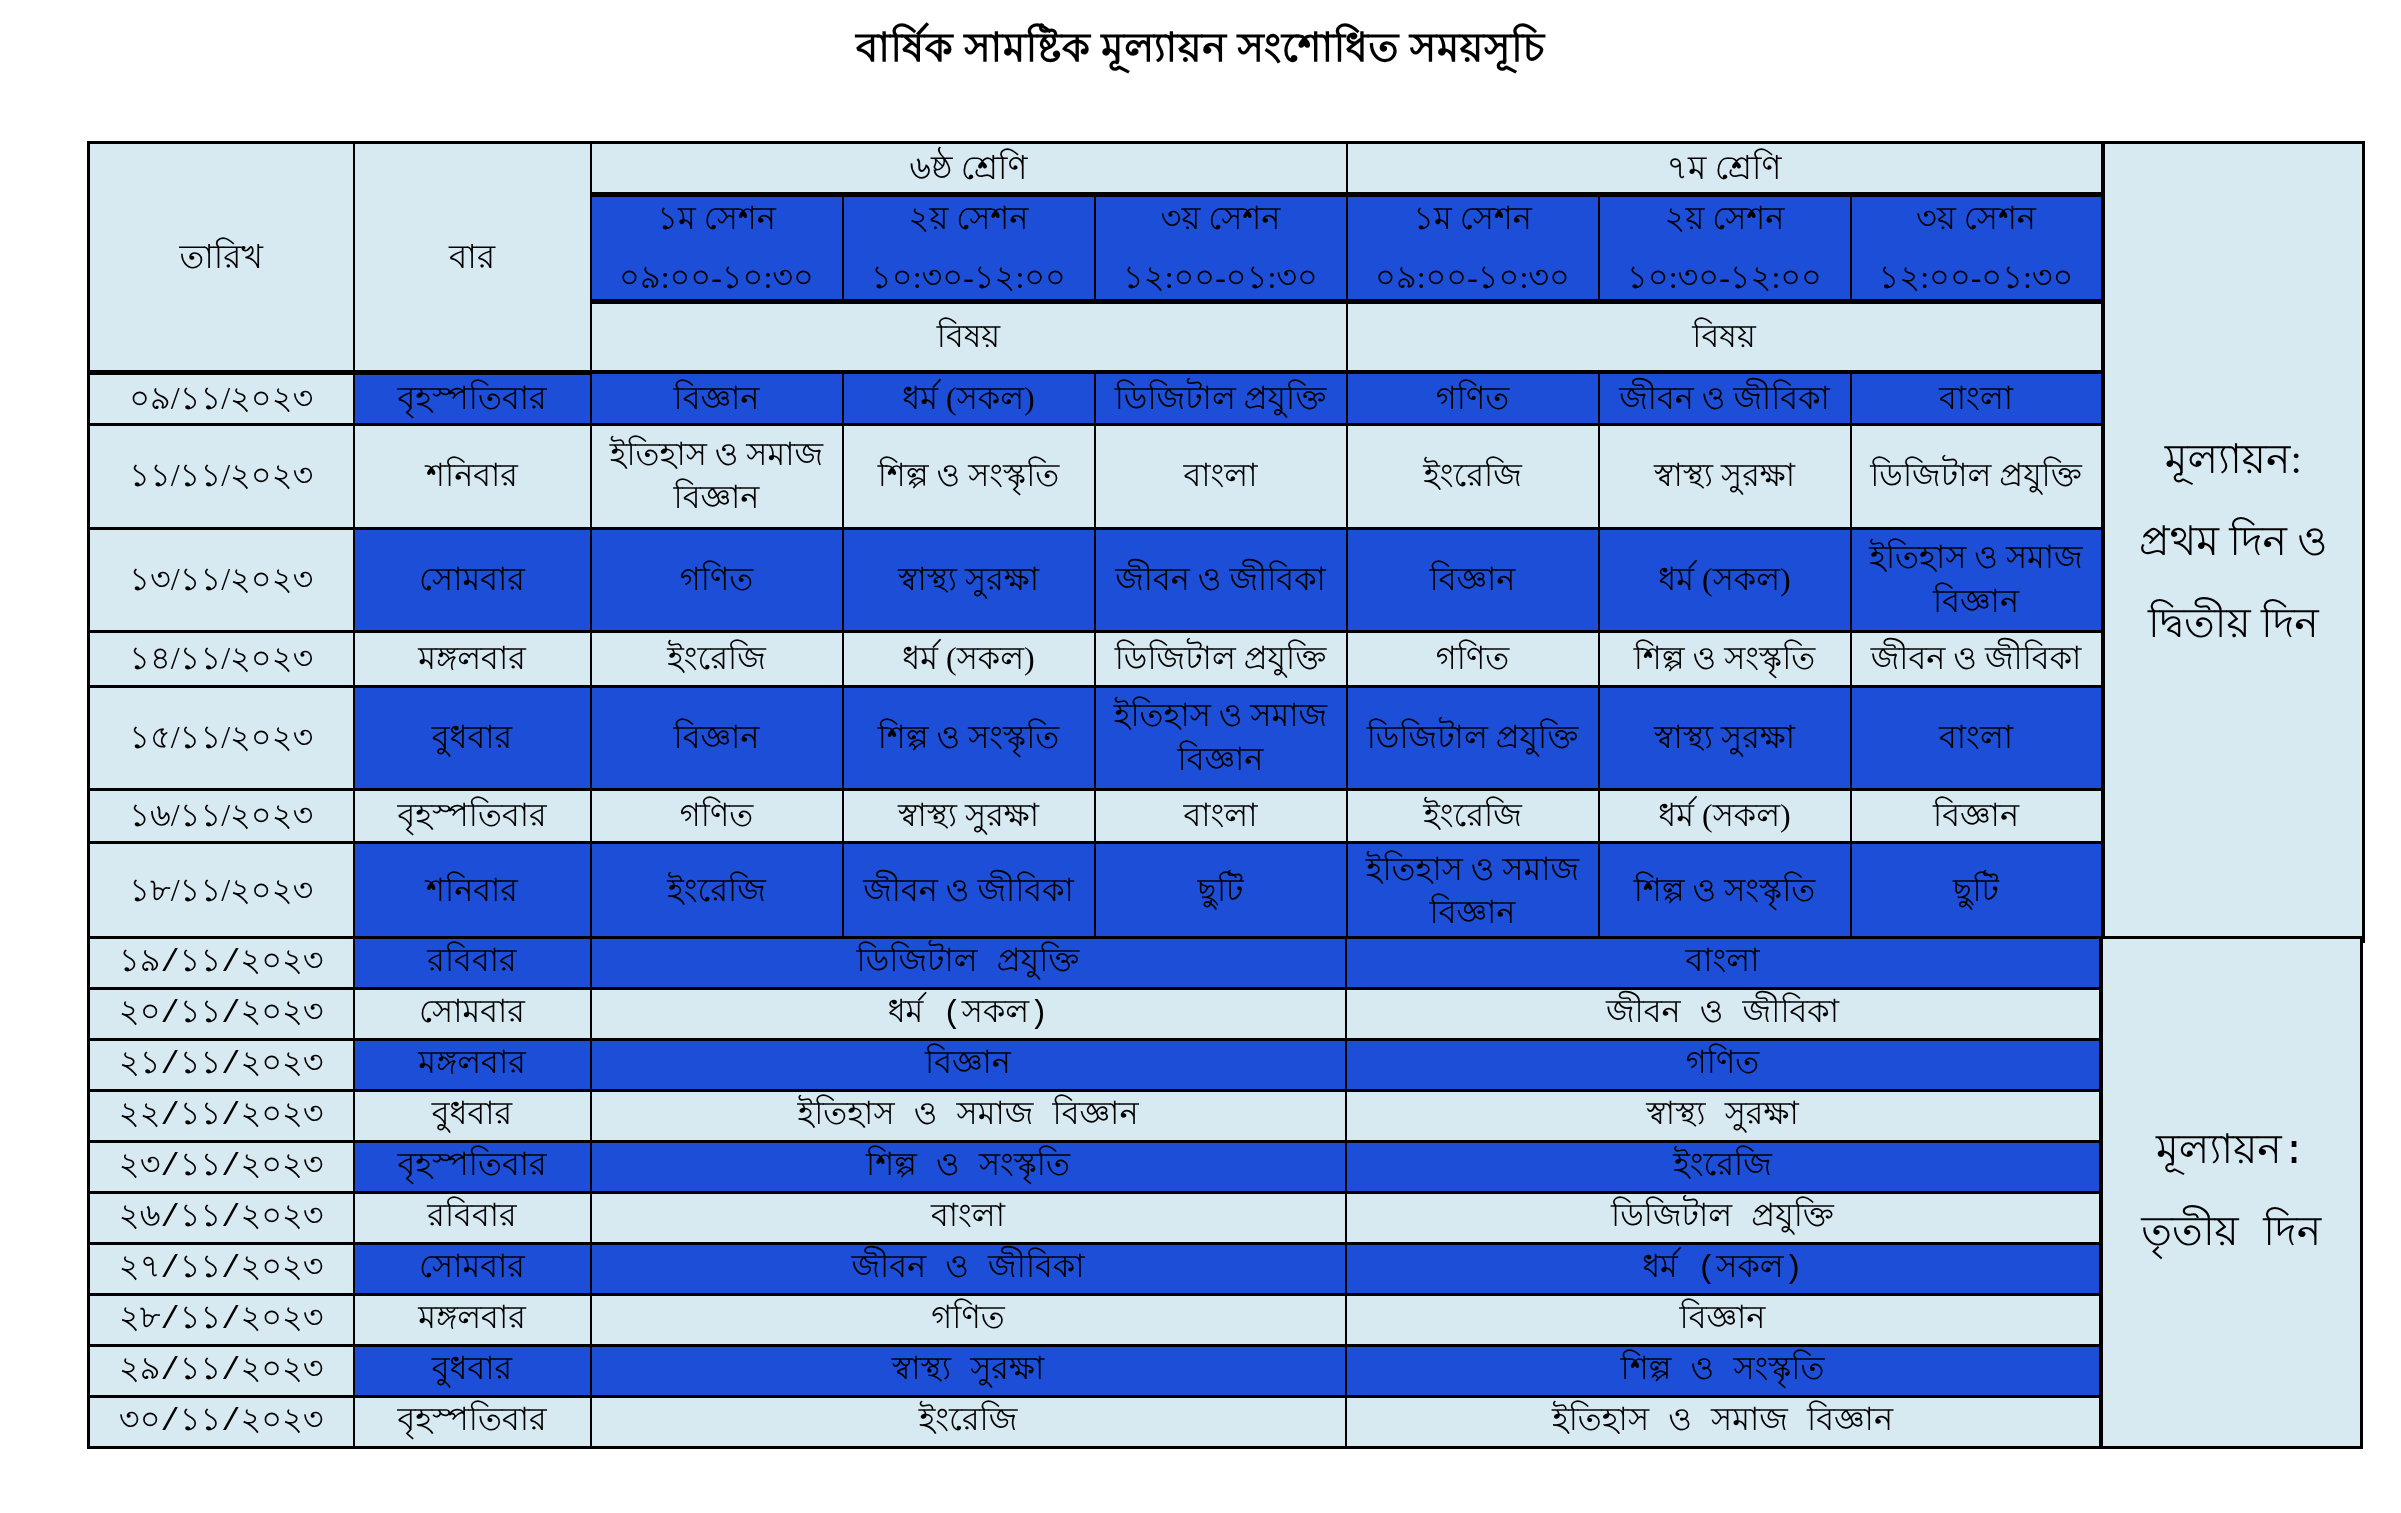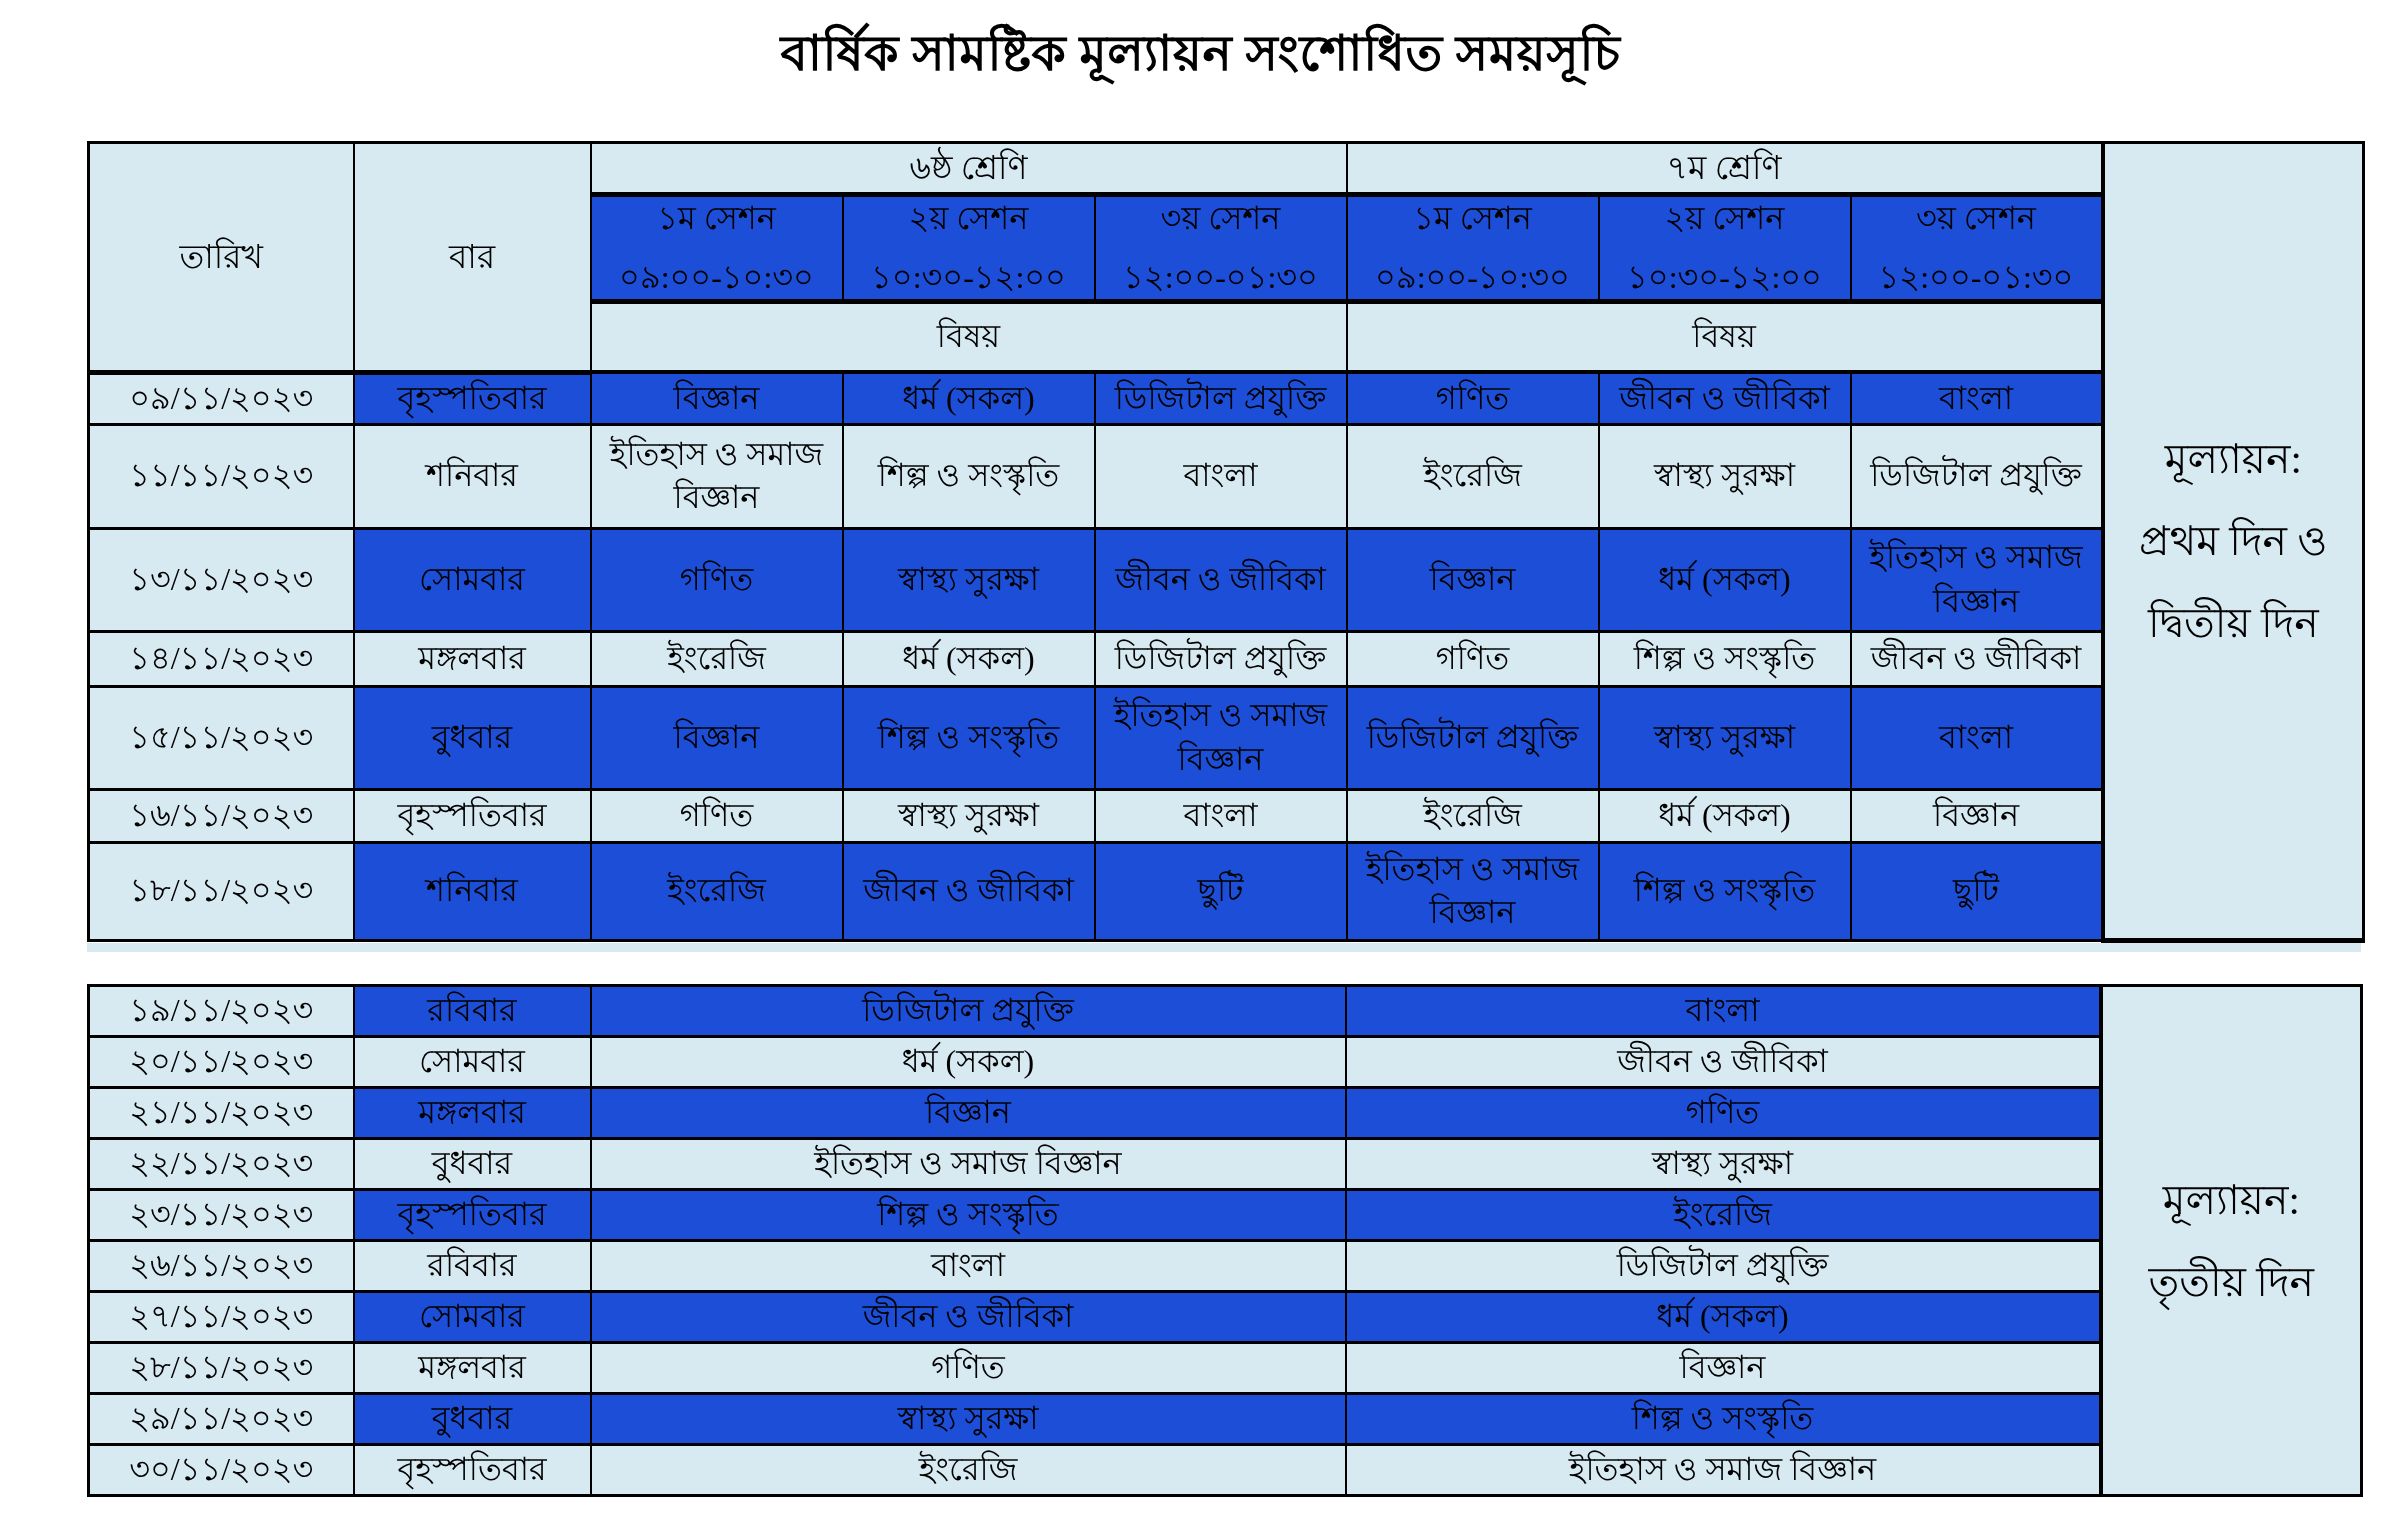--- a/index.html
+++ b/index.html
@@ -2,25 +2,25 @@
 <html style="font-size:11.6px"><head>
 <meta charset="utf-8">
 <style>
   html,body{margin:0;padding:0;}
   body{
     width:2401px;height:1514px;position:relative;background:#ffffff;
     font-family:"Liberation Serif","DejaVu Serif",serif;color:#000;
   }
   .title{
     position:absolute;left:0;top:16px;width:2401px;text-align:center;
-    font-size:49px;font-weight:bold;letter-spacing:0.7px;
+    font-size:40px;font-weight:bold;letter-spacing:0.7px;
   }
   table{border-collapse:collapse;table-layout:fixed;position:absolute;left:87px;background:#fff;}
   #t1{top:141px;width:2274px;}
-  #t2{top:984px;width:2274px;}
+  #t2{top:936px;width:2274px;font-family:Liberation Mono, monospace;}
   td{
     border:2.2px solid #000;border-top-width:3.6px;border-bottom-width:3.6px;
     text-align:center;vertical-align:middle;font-size:32px;line-height:1.35;
     padding:1.5px 4.4px;overflow:hidden;
   }
   #t1,#t2{border:3.6px solid #000;}
   .light{background:#d7e9f1;}
   .dark{background:#1d4ed8;}
   tr.h1 td{border-bottom-width:5.8px;font-size:33px;}
   tr.h2 td{border-bottom-width:5.1px;}

